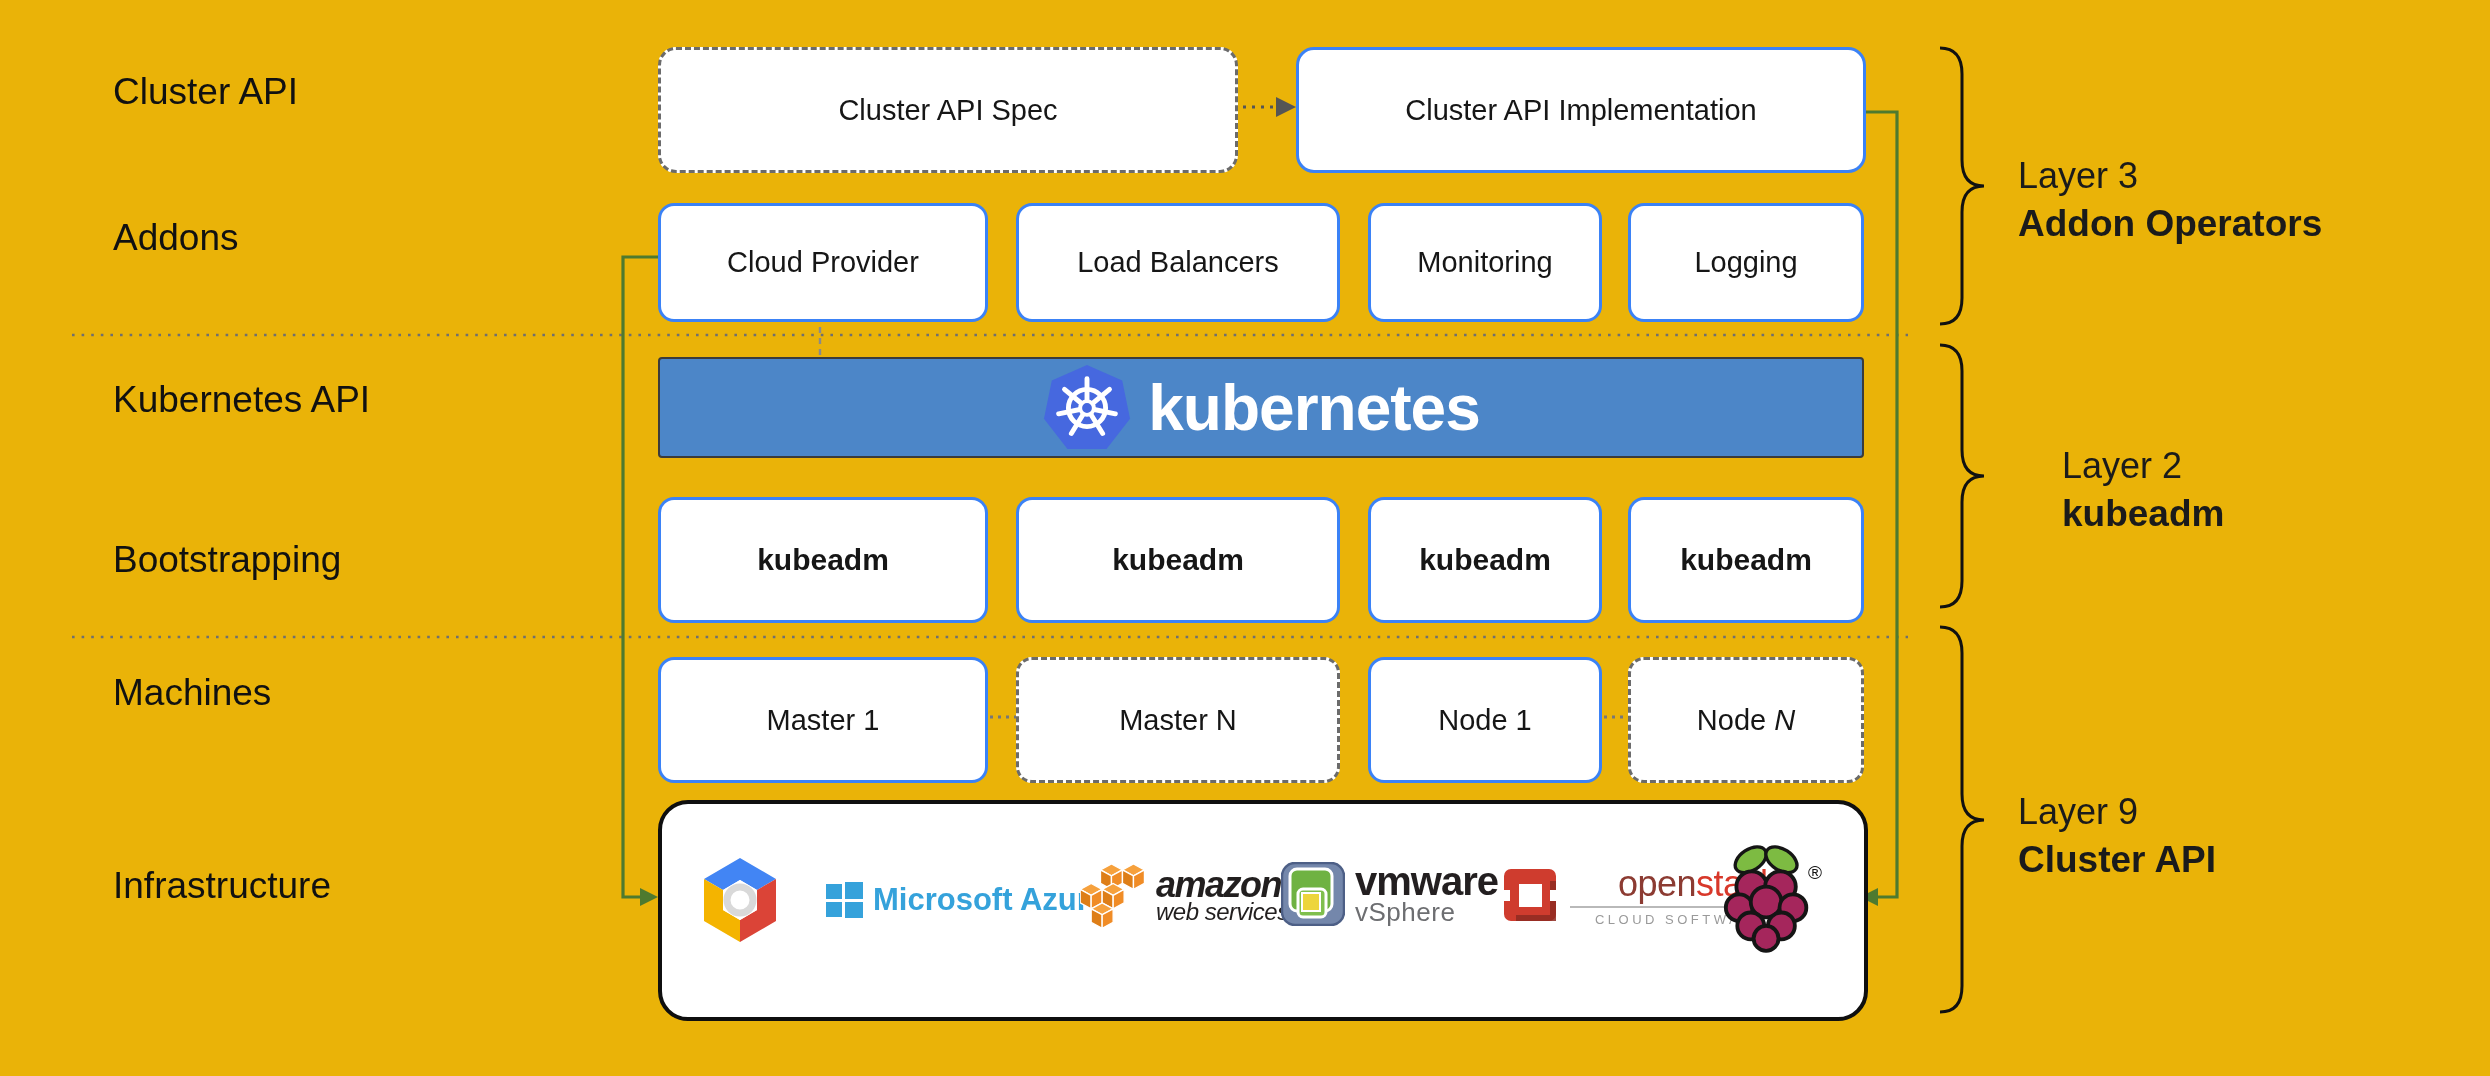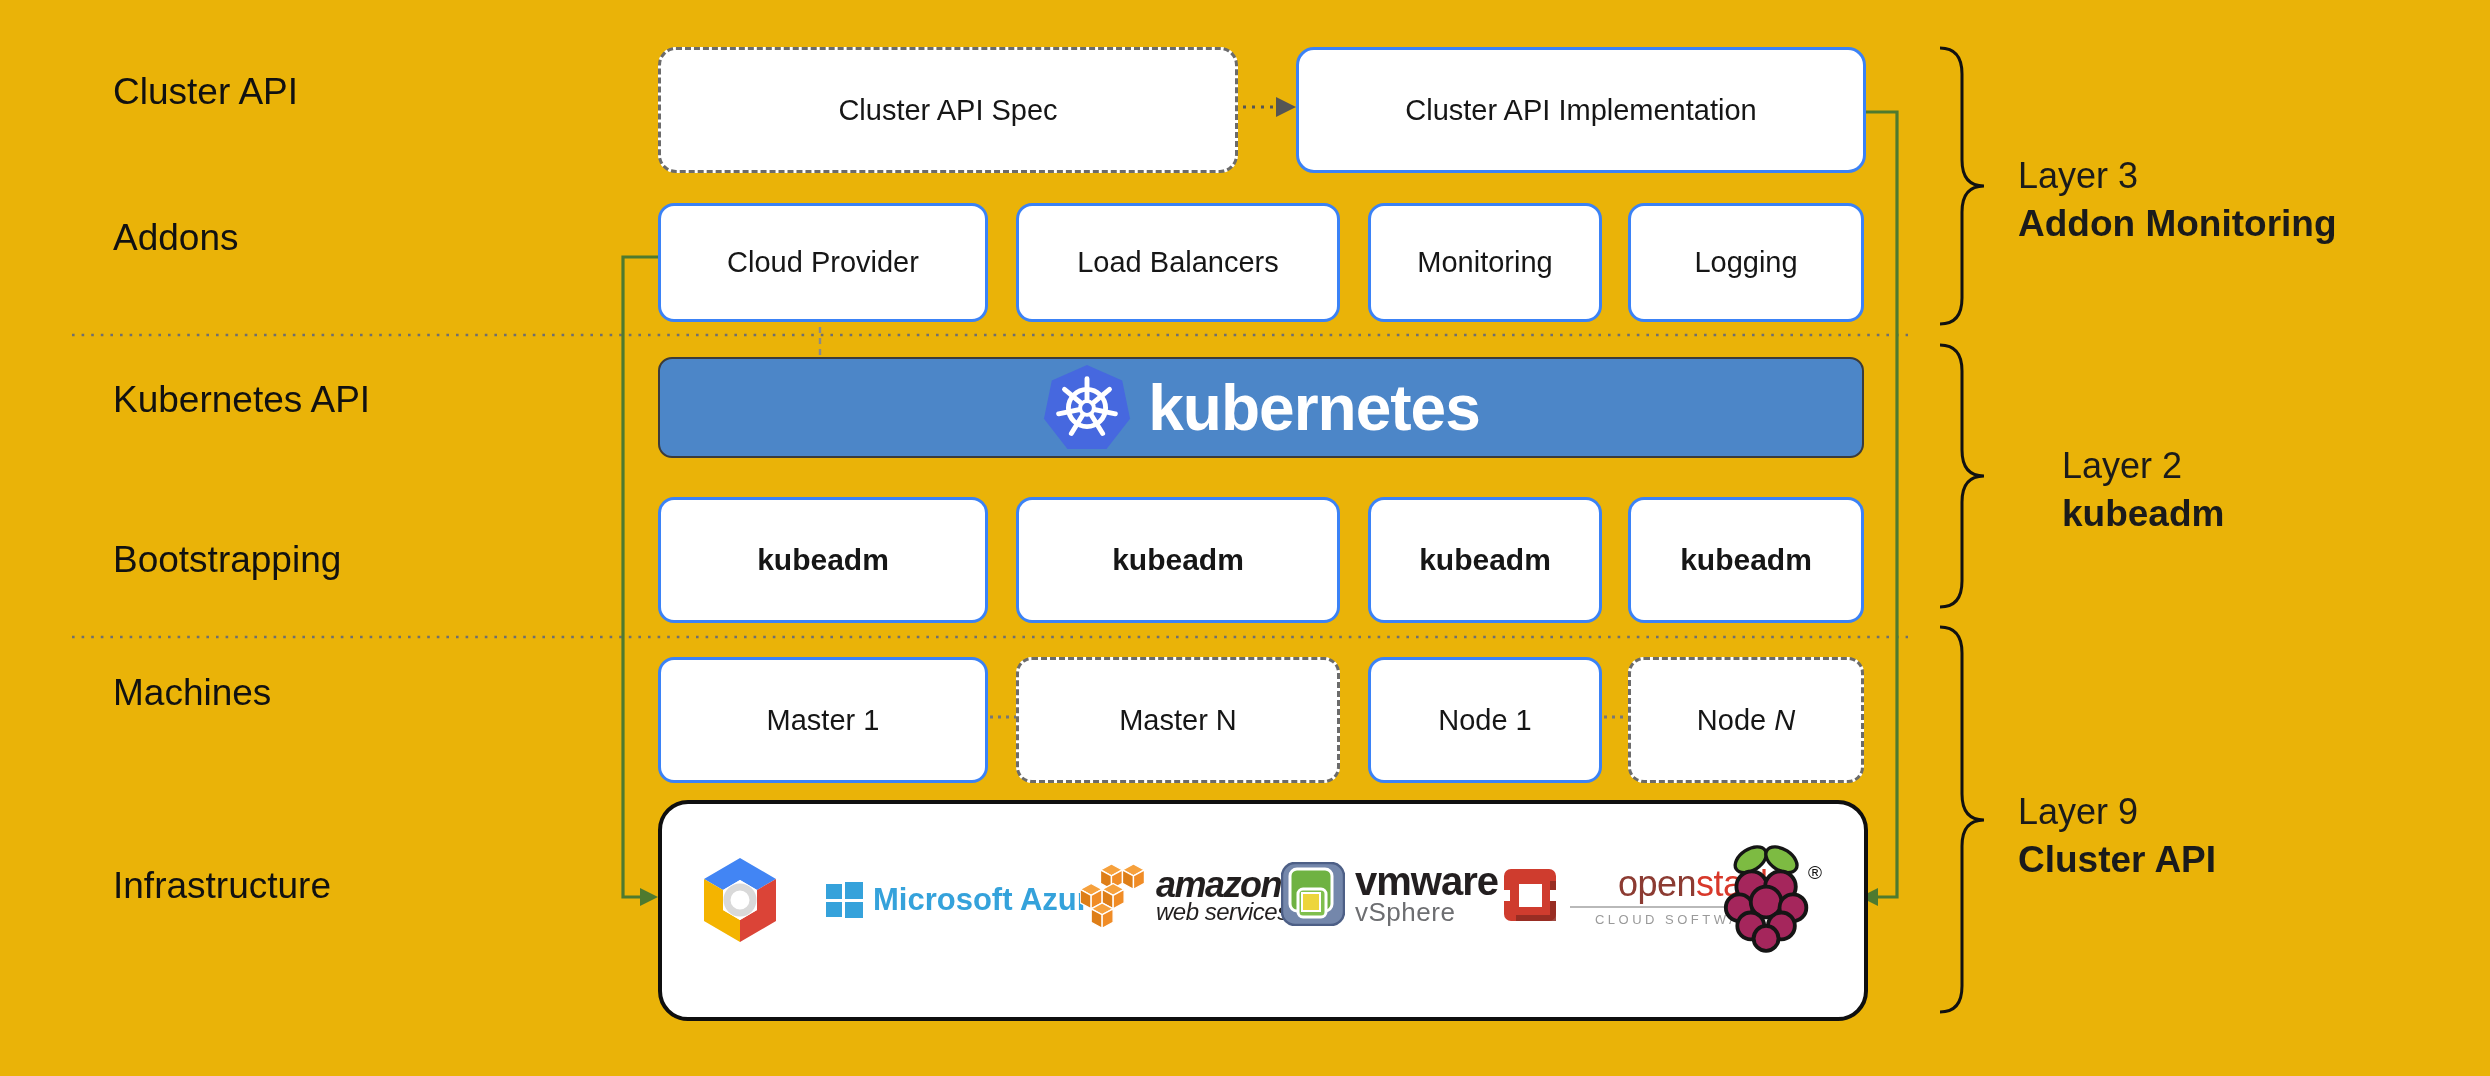--- a/index.html
+++ b/index.html
@@ -25,21 +25,21 @@
   .r2{top:203px;height:113px;}
   .r3{top:497px;height:120px;}
   .r4{top:657px;height:120px;}
   .c1{left:658px;width:324px;}
   .c2{left:1016px;width:318px;}
   .c3{left:1368px;width:228px;}
   .c4{left:1628px;width:230px;}
   
   .kbanner{
     position:absolute;left:658px;top:357px;width:1202px;height:97px;z-index:2;
-    background:#4c86c8;border:2px solid #3b3b3b;border-radius:14px;
+    background:#4c86c8;border:2px solid #3b3b3b;border-radius:4px;
     display:flex;align-items:center;justify-content:center;
   }
   .kbanner .ktext{
     color:#ffffff;font-weight:bold;font-size:64px;letter-spacing:-1px;margin-left:16px;
     font-family:"Liberation Sans", sans-serif;
   }
   
   .infra{
     position:absolute;left:658px;top:800px;width:1202px;height:213px;z-index:2;
     background:#fff;border:4px solid #0f0f0f;border-radius:30px;
@@ -272,21 +272,21 @@
           <circle cx="46" cy="102" r="13"></circle>
         </g>
       </svg>
       <span class="rpi-reg" style="left:86px;top:22px;">®</span>
     </div>
 
   </div>
 
   <div class="layerlabel" style="top:152px;">
     <div>Layer 3</div>
-    <div class="b">Addon Monitoring</div>
+    <div class="b">Addon Operators</div>
   </div>
   <div class="layerlabel" style="top:442px;margin-left:44px;">
     <div>Layer 2</div>
     <div class="b">kubeadm</div>
   </div>
   <div class="layerlabel" style="top:788px;">
     <div>Layer 9</div>
     <div class="b">Cluster API</div>
   </div>
 

